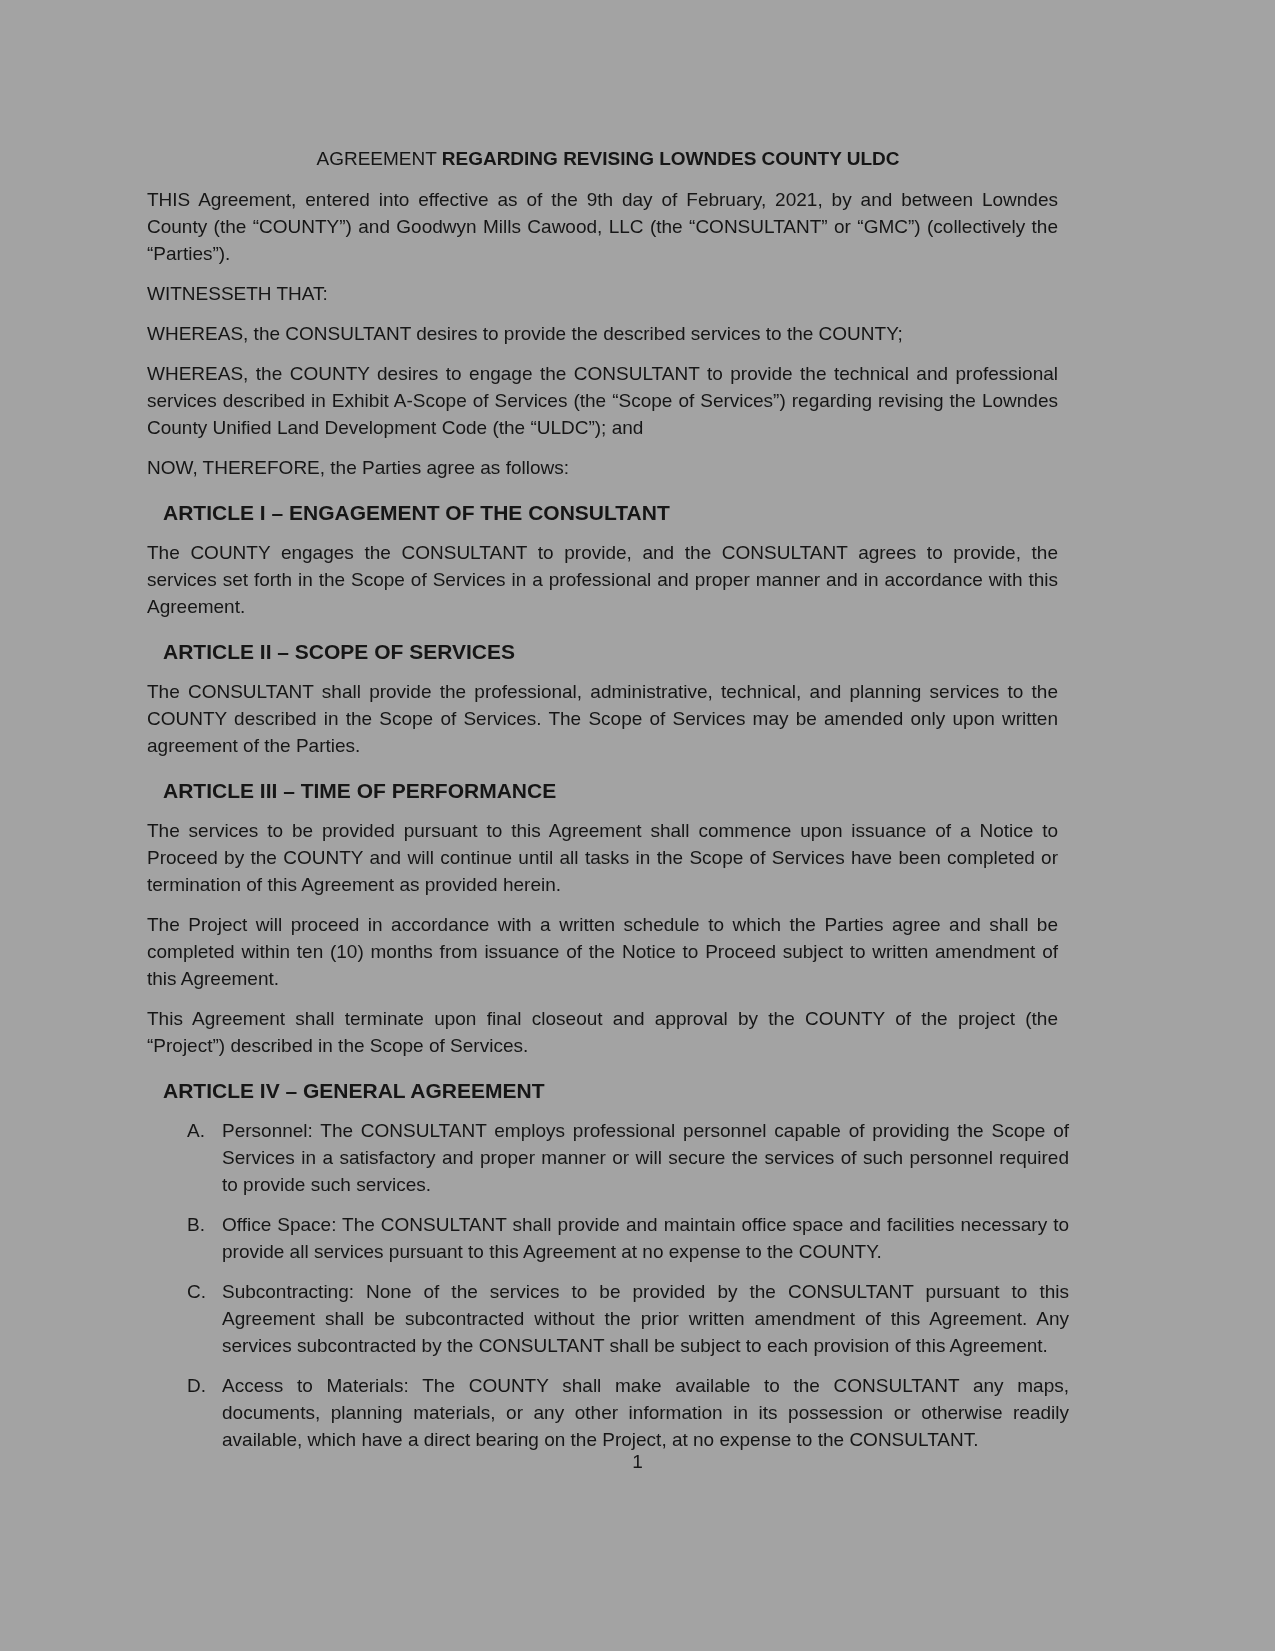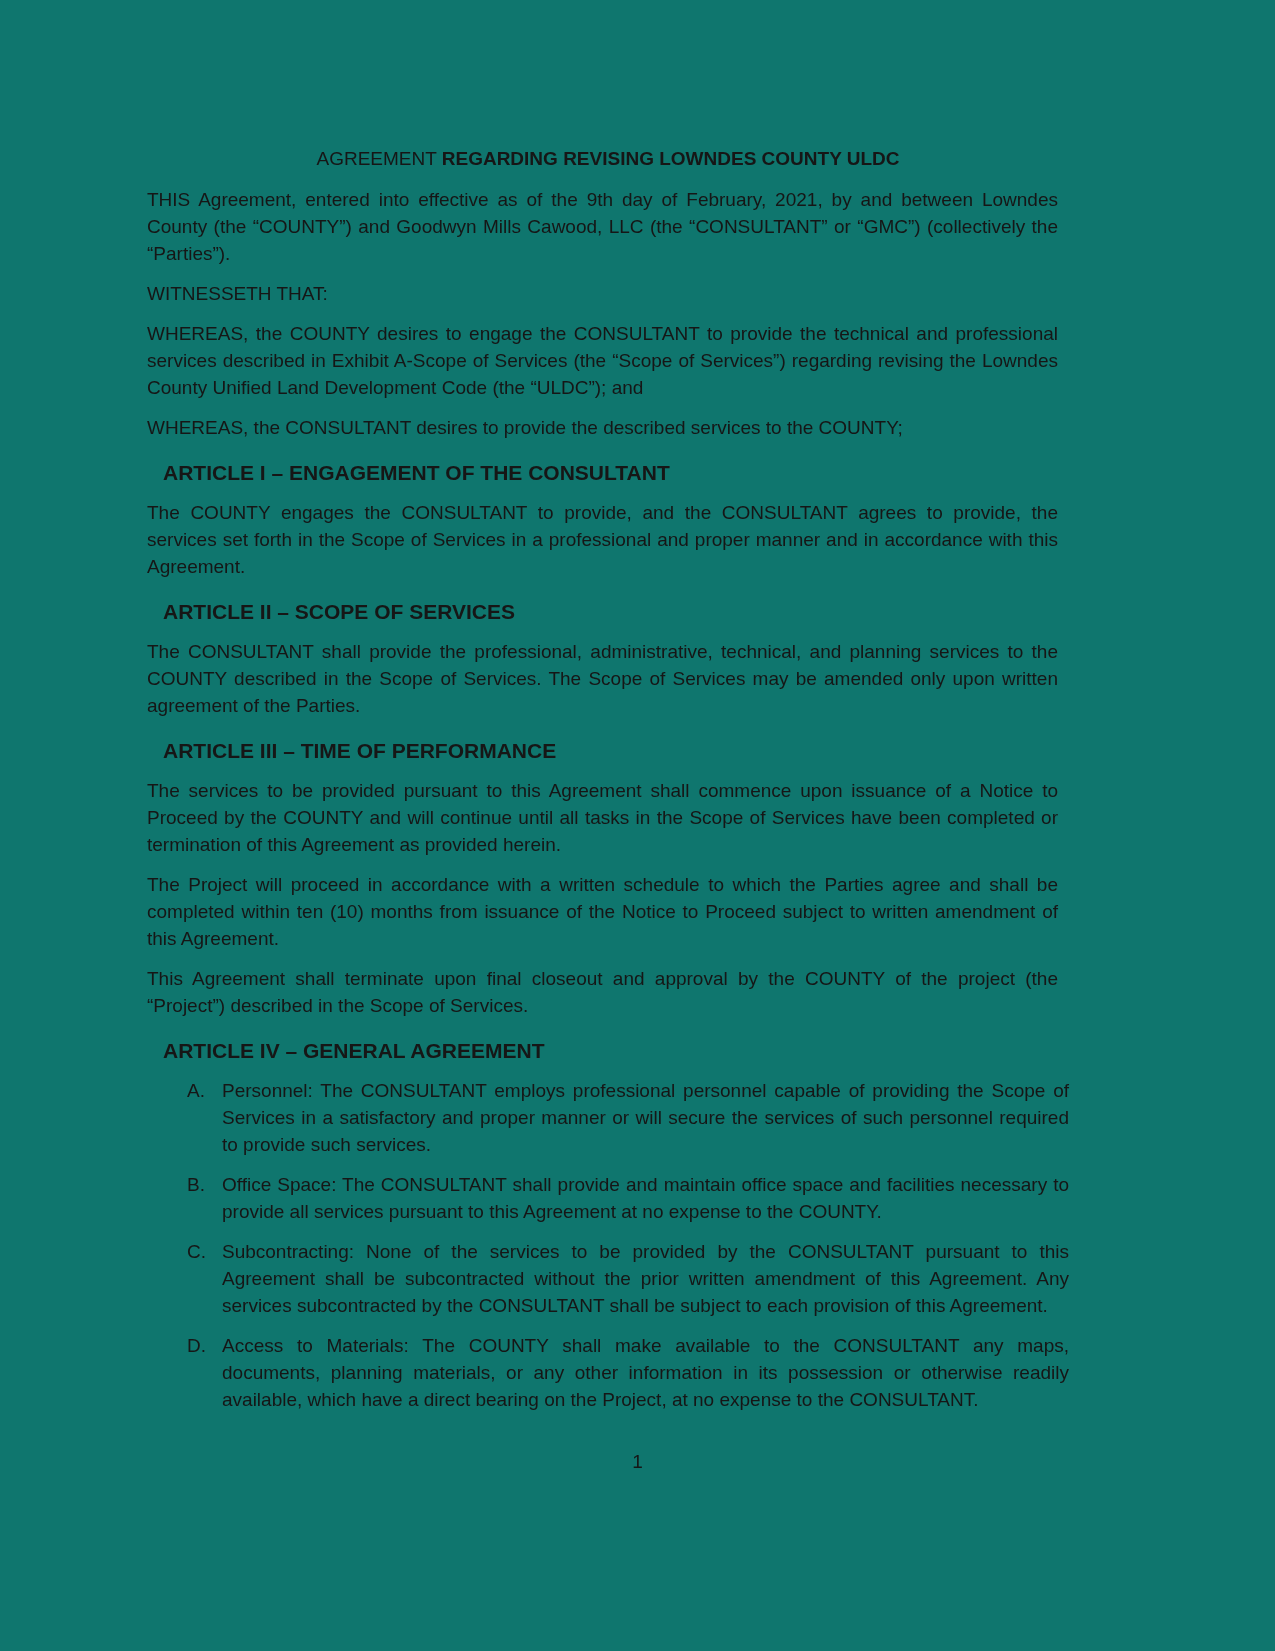--- a/index.html
+++ b/index.html
@@ -6,21 +6,21 @@
     margin: 0;
     padding: 0;
     background: #ffffff;
   }
   .page {
     position: relative;
     width: 1275px;
     height: 1651px;
     box-sizing: border-box;
     padding: 145px 206px 0 147px;
-    background: #0f766e;
+    background: #a3a3a3;
     font-family: "Liberation Sans", sans-serif;
     font-size: 19px;
     line-height: 27px;
     color: #161616;
     overflow: hidden;
   }
   .title {
     text-align: center;
     margin: 0 0 14px 0;
     font-size: 19px;
@@ -63,22 +63,23 @@
 <body>
 
 <div class="page">
 
   <h1 class="title"><span>AGREEMENT </span><span class="b">REGARDING REVISING LOWNDES COUNTY ULDC</span></h1>
 
   <p class="just">THIS Agreement, entered into effective as of the 9th day of February, 2021, by and between Lowndes County (the “COUNTY”) and Goodwyn Mills Cawood, LLC (the “CONSULTANT” or “GMC”) (collectively the “Parties”).</p>
 
   <p class="center">WITNESSETH THAT:</p>
 
+  <p class="just">WHEREAS, the CONSULTANT desires to provide the described services to the COUNTY;</p>
   <p class="just">WHEREAS, the COUNTY desires to engage the CONSULTANT to provide the technical and professional services described in Exhibit A-Scope of Services (the “Scope of Services”) regarding revising the Lowndes County Unified Land Development Code (the “ULDC”); and</p>
-  <p class="just">WHEREAS, the CONSULTANT desires to provide the described services to the COUNTY;</p>
+  <p>NOW, THEREFORE, the Parties agree as follows:</p>
 
   <h2 class="article">ARTICLE I – ENGAGEMENT OF THE CONSULTANT</h2>
   <p class="just">The COUNTY engages the CONSULTANT to provide, and the CONSULTANT agrees to provide, the services set forth in the Scope of Services in a professional and proper manner and in accordance with this Agreement.</p>
 
   <h2 class="article">ARTICLE II – SCOPE OF SERVICES</h2>
   <p class="just">The CONSULTANT shall provide the professional, administrative, technical, and planning services to the COUNTY described in the Scope of Services. The Scope of Services may be amended only upon written agreement of the Parties.</p>
 
   <h2 class="article">ARTICLE III – TIME OF PERFORMANCE</h2>
   <p class="just">The services to be provided pursuant to this Agreement shall commence upon issuance of a Notice to Proceed by the COUNTY and will continue until all tasks in the Scope of Services have been completed or termination of this Agreement as provided herein.</p>
   <p class="just">The Project will proceed in accordance with a written schedule to which the Parties agree and shall be completed within ten (10) months from issuance of the Notice to Proceed subject to written amendment of this Agreement.</p>

